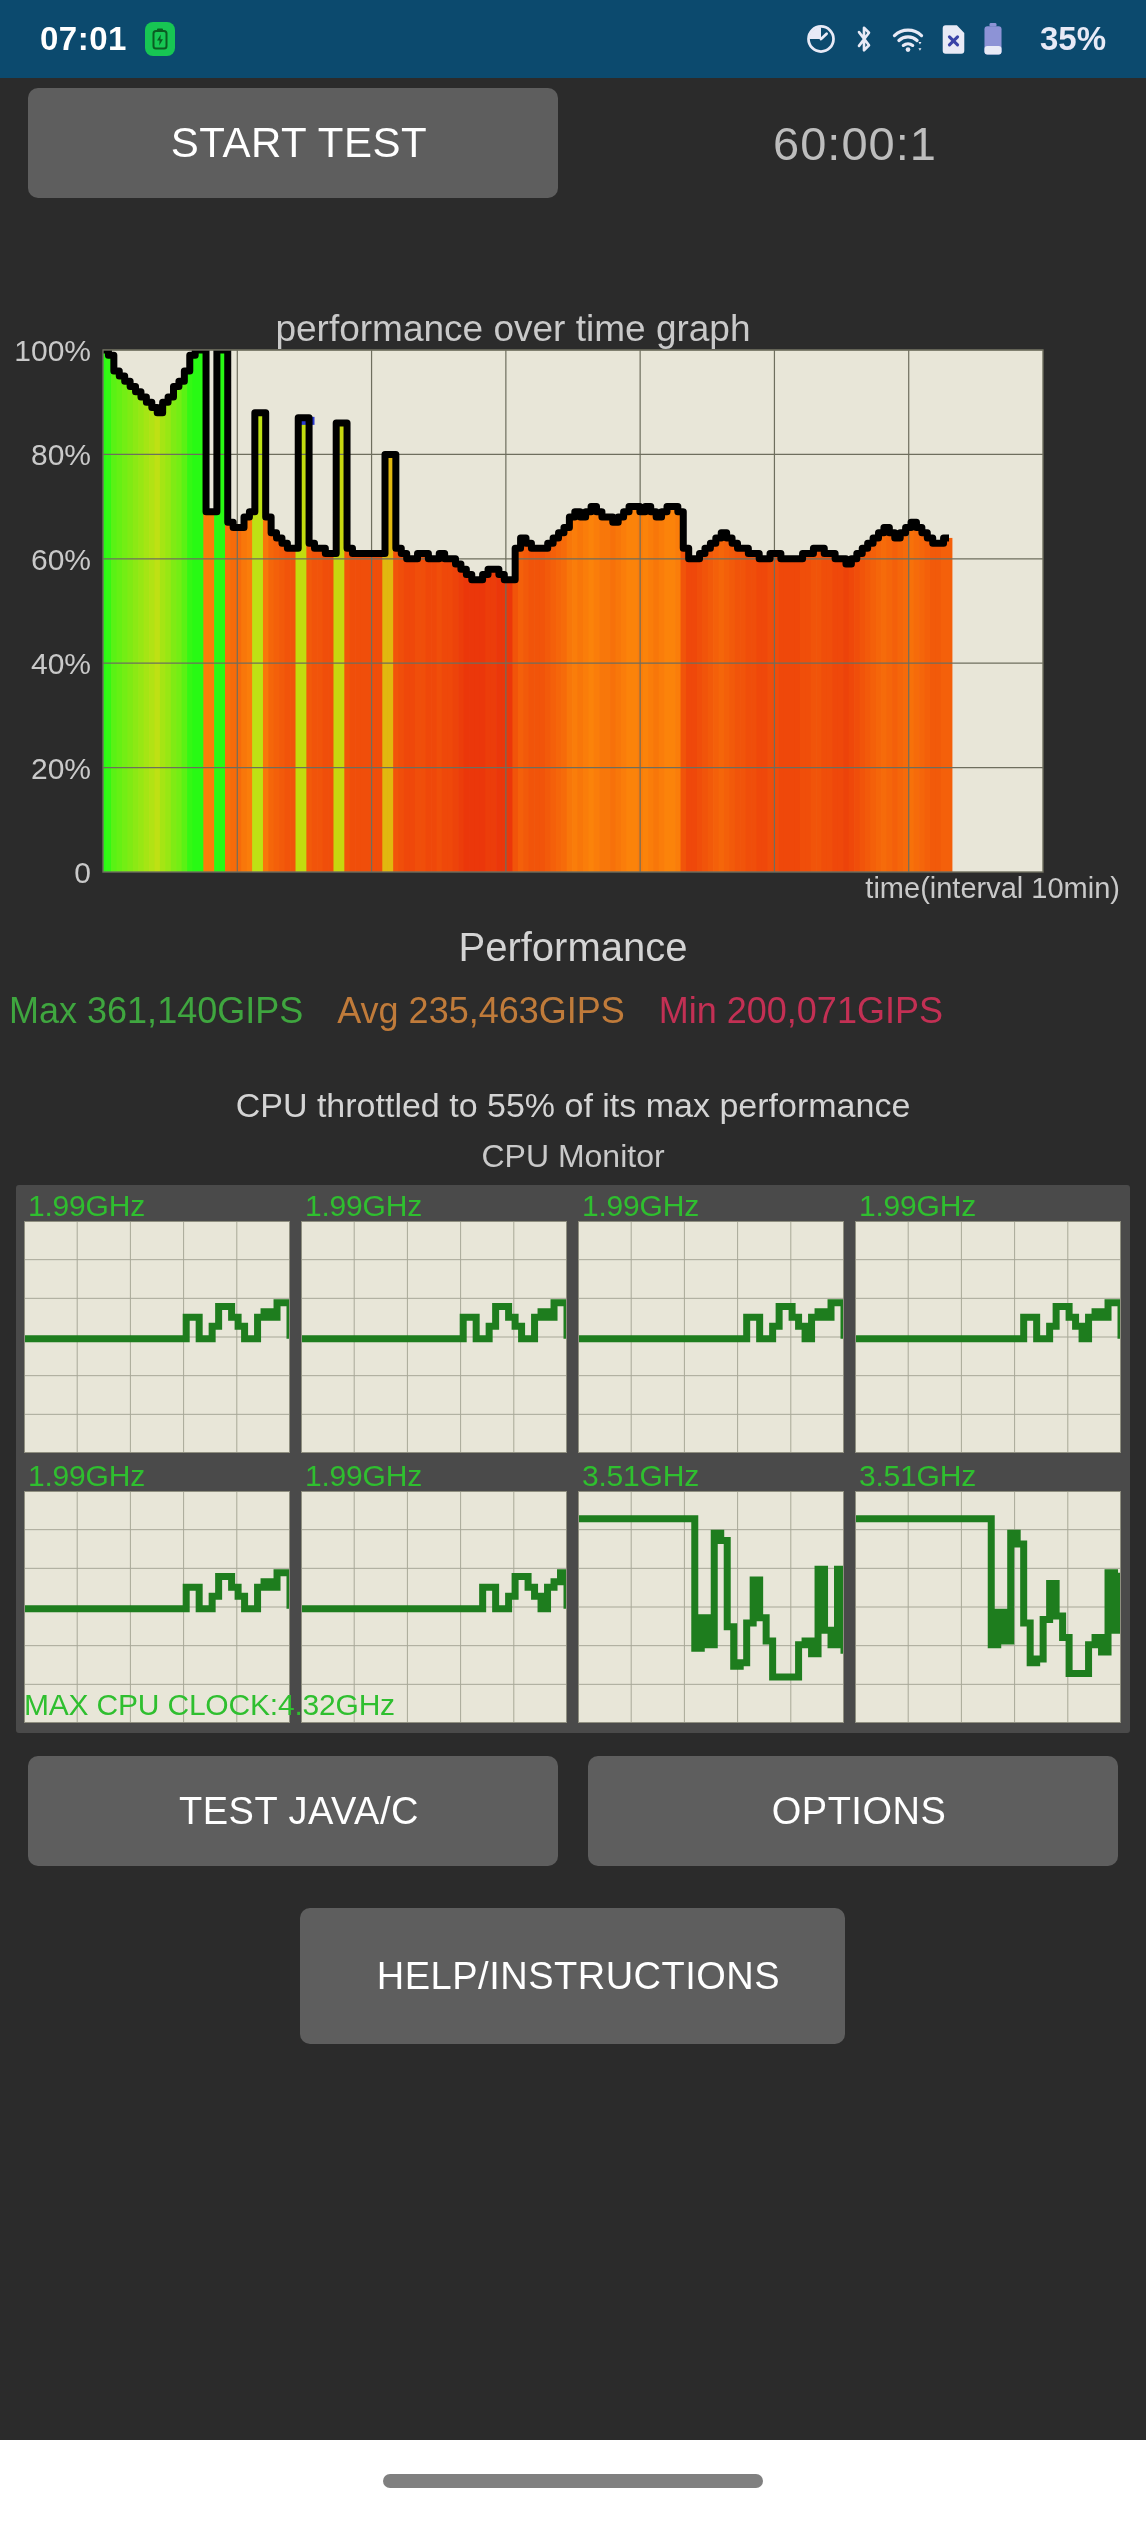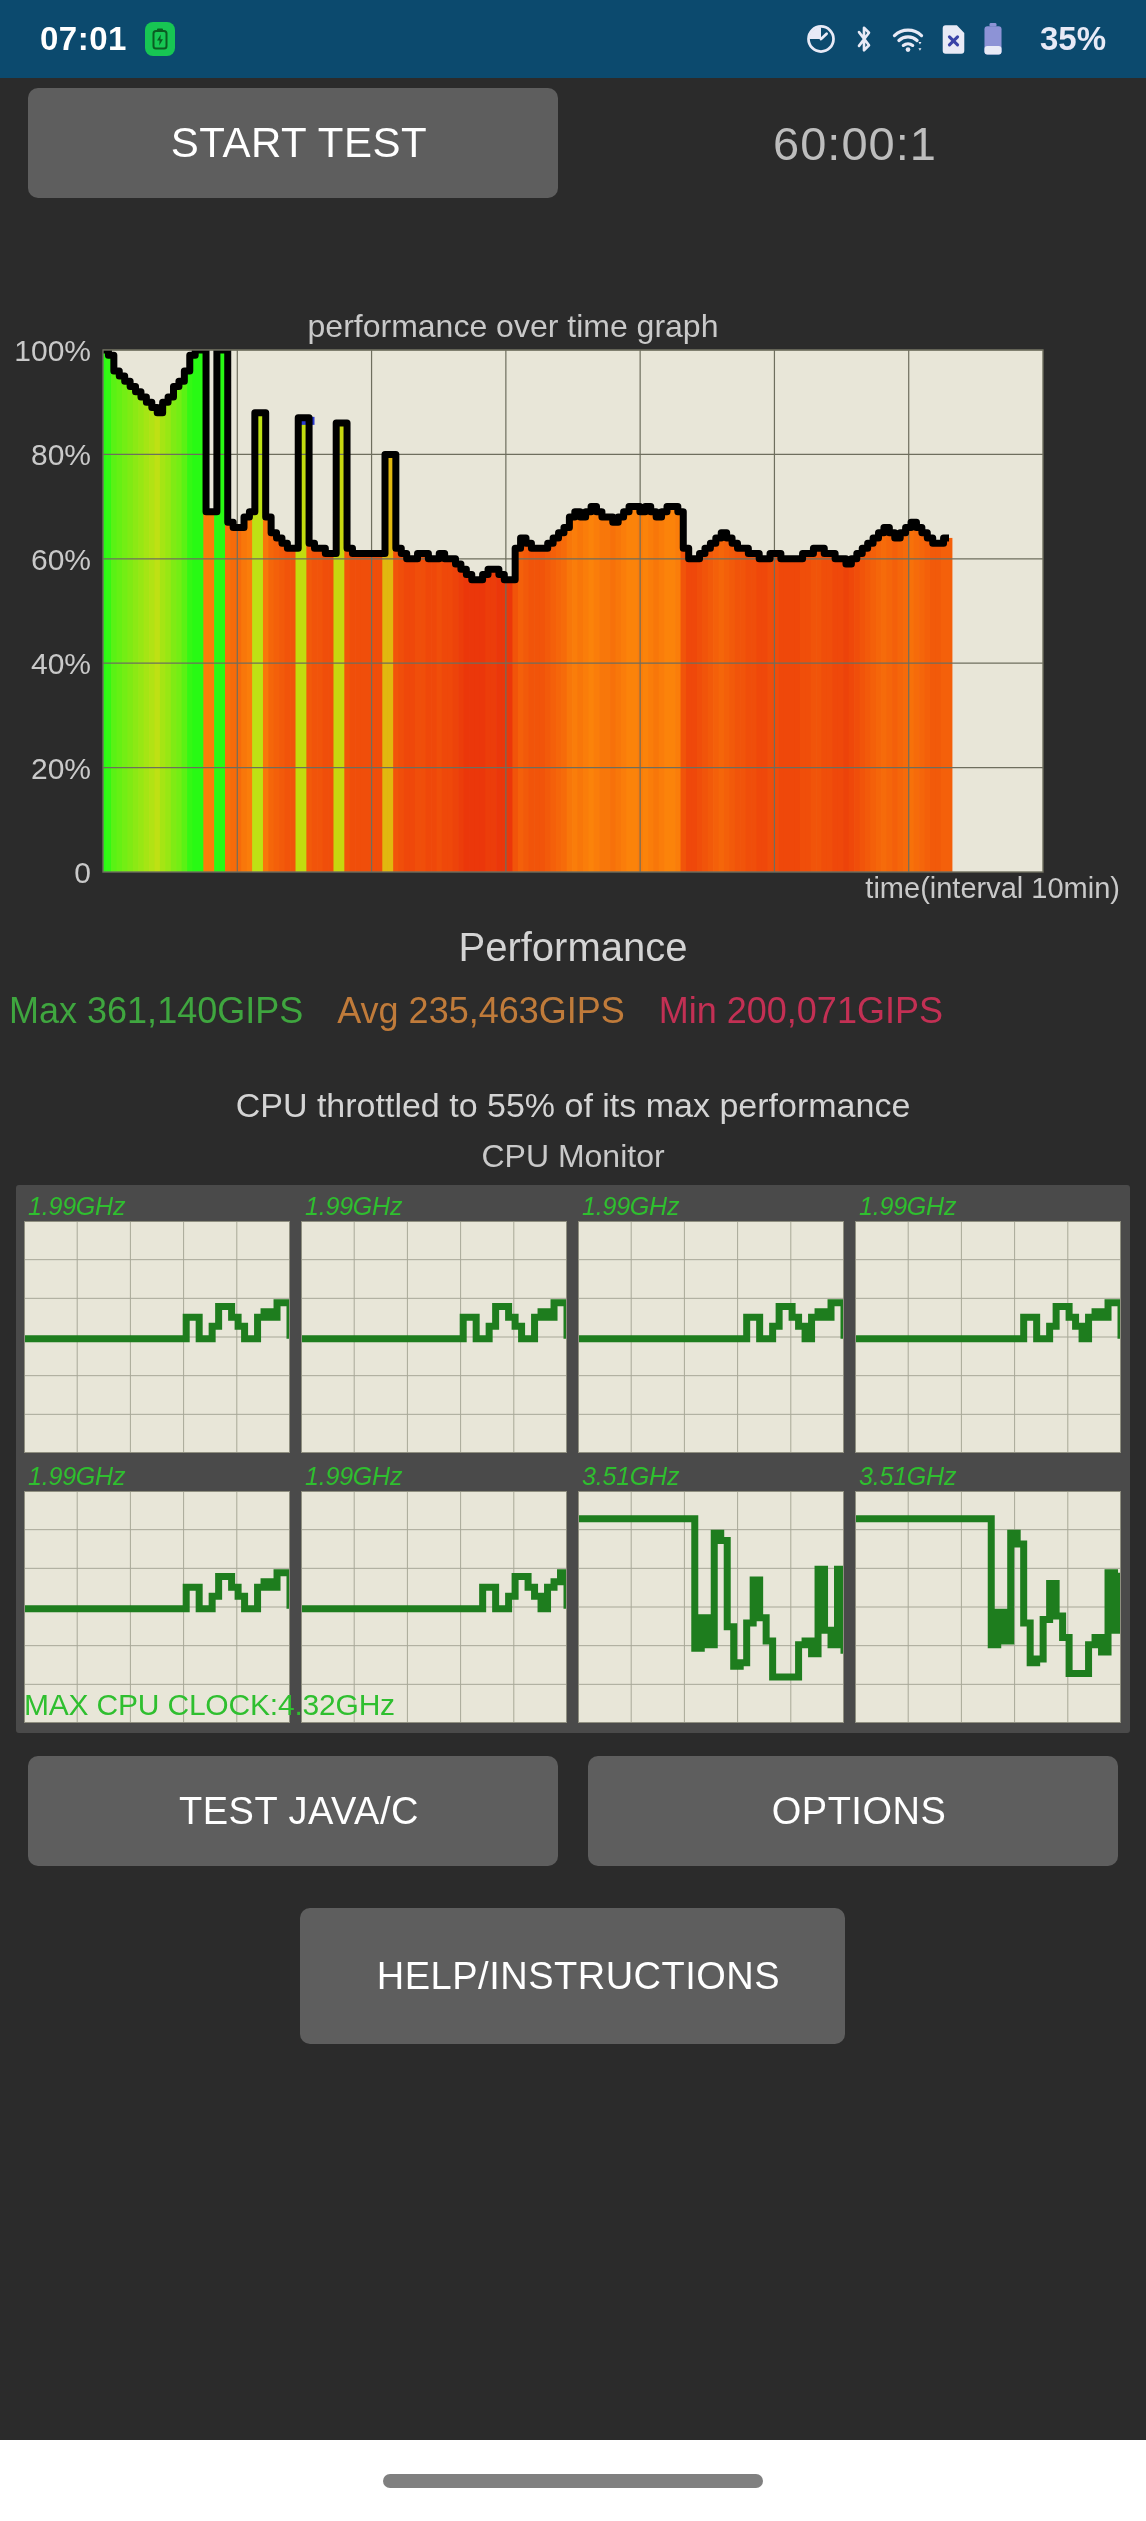--- a/index.html
+++ b/index.html
@@ -35,21 +35,21 @@
   #start-test-btn { position:absolute; left:28px; top:88px; width:530px; height:110px; font-size:42px; }
   #timer {
     position:absolute; left:640px; top:88px; width:430px; height:110px;
     display:flex; align-items:center; justify-content:center;
     color:#bdbdbd; font-size:47px; letter-spacing:1px;
   }
 
   
   .chart-title {
     position:absolute; left:0; top:308px; width:1026px; text-align:center;
-    color:#c9c9c9; font-size:32px;
+    color:#c9c9c9; font-size:37px;
   }
   .chart-wrap { position:absolute; left:0; top:340px; width:1146px; height:545px; }
   .chart-svg { display:block; }
   .xaxis-label {
     position:absolute; right:26px; top:872px; color:#c9c9c9; font-size:29px;
   }
 
   
   .perf-title {
     position:absolute; left:0; top:925px; width:1146px; text-align:center;
@@ -71,22 +71,22 @@
     position:absolute; left:0; top:1138px; width:1146px; text-align:center;
     color:#c9c9c9; font-size:32px;
   }
   .cpu-panel {
     position:absolute; left:16px; top:1185px; width:1114px; height:548px;
     background:#4a4a4a; border-radius:3px; padding:6px 8px 4px 8px;
   }
   .cpu-grid { display:grid; grid-template-columns:repeat(4,1fr); gap:8px 10px; }
   .cpu-cell { position:relative; }
   .cpu-freq {
-    color:#2fbf2f; font-size:25px; line-height:30px; padding-left:4px;
-    letter-spacing:-0.2px; font-weight:500;font-style:italic;
+    color:#2fbf2f; font-size:30px; line-height:30px; padding-left:4px;
+    letter-spacing:-0.2px; font-weight:500;
   }
   .cpu-mini { display:block; }
   .max-clock {
     position:absolute; left:24px; top:1688px; color:#2fbf2f;
     font-size:30px; font-weight:500; letter-spacing:-0.2px;
   }
 
   
   #test-java-btn   { position:absolute; left:28px;  top:1756px; width:530px; height:110px; }
   #options-btn     { position:absolute; left:588px; top:1756px; width:530px; height:110px; }

